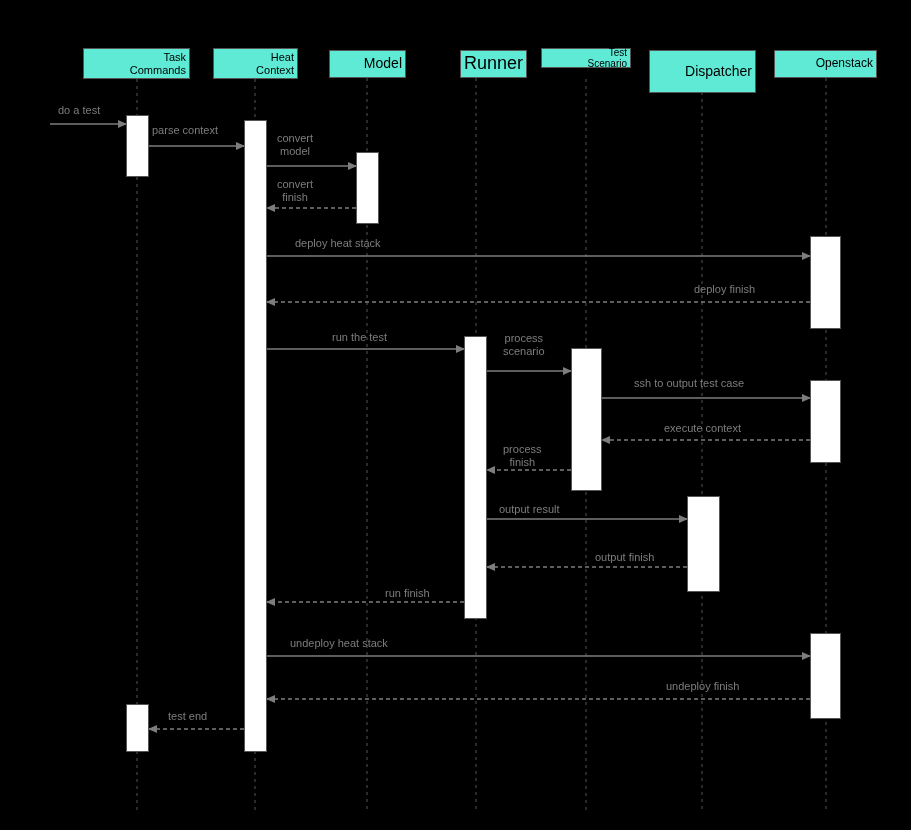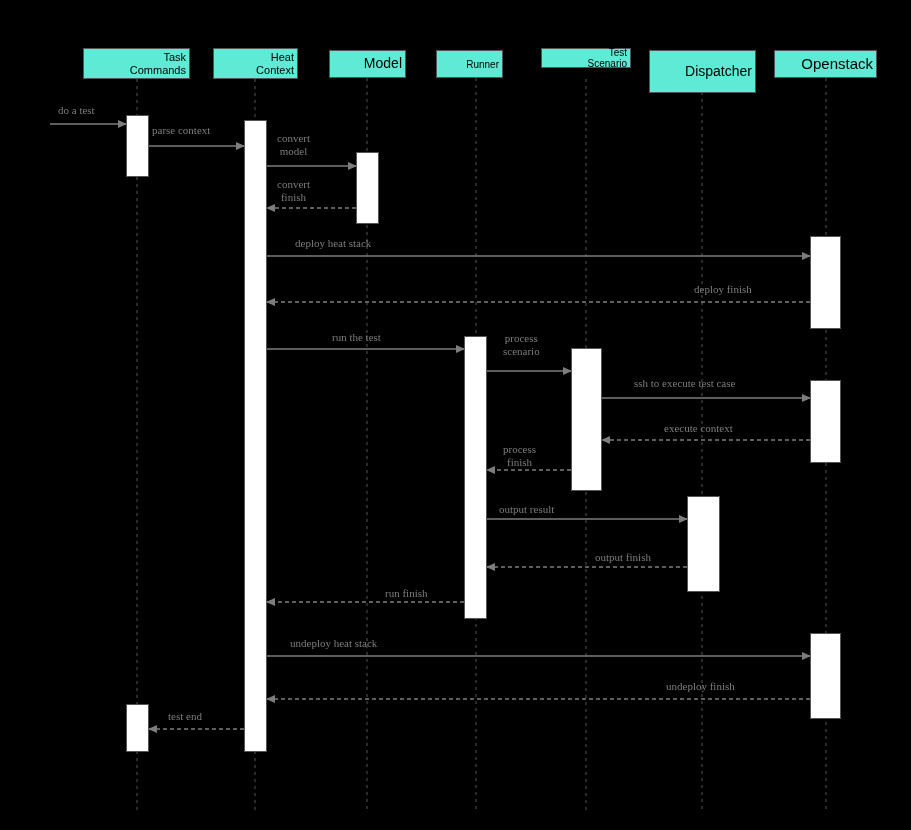--- a/index.html
+++ b/index.html
@@ -46,21 +46,21 @@
     border: 1px solid #555555;
     box-sizing: border-box;
   }
   .msg-label {
     position: absolute;
     color: #7d7d7d;
     font-size: 11px;
     line-height: 13px;
     white-space: pre;
     text-align: center;
-    font-family: Liberation Serif, serif;
+    font-family: Liberation Sans, sans-serif;
   }
 </style>
 </head>
 <body>
 
 <div id="canvas">
   <svg id="wires" xmlns="http://www.w3.org/2000/svg">
     <defs>
       <marker id="arrow" markerWidth="9" markerHeight="8" refX="8" refY="4" orient="auto" markerUnits="userSpaceOnUse">
         <path d="M0,0 L9,4 L0,8 z" fill="#7d7d7d"></path>
@@ -98,30 +98,30 @@
   <div id="actors-layer">
       <div class="actor-box" style="left: 83px; top: 48px; width: 107px; height: 31px; font-size: 11px;">
         <span class="actor-label">Task<br>Commands</span>
       </div>
       <div class="actor-box" style="left: 213px; top: 48px; width: 85px; height: 31px; font-size: 11px;">
         <span class="actor-label">Heat<br>Context</span>
       </div>
       <div class="actor-box" style="left: 329px; top: 50px; width: 77px; height: 28px; font-size: 14px;">
         <span class="actor-label">Model</span>
       </div>
-      <div class="actor-box" style="left: 436px; top: 50px; width: 67px; height: 28px; font-size: 10px;">
+      <div class="actor-box" style="left: 460px; top: 50px; width: 67px; height: 28px; font-size: 18px;">
         <span class="actor-label">Runner</span>
       </div>
       <div class="actor-box" style="left: 541px; top: 48px; width: 90px; height: 20px; font-size: 10px;">
         <span class="actor-label">Test<br>Scenario</span>
       </div>
       <div class="actor-box" style="left: 649px; top: 50px; width: 107px; height: 43px; font-size: 14px;">
         <span class="actor-label">Dispatcher</span>
       </div>
-      <div class="actor-box" style="left: 774px; top: 50px; width: 103px; height: 28px; font-size: 15px;">
+      <div class="actor-box" style="left: 774px; top: 50px; width: 103px; height: 28px; font-size: 12px;">
         <span class="actor-label">Openstack</span>
       </div>
     </div>
   <div id="activations-layer">
       <div class="activation" style="left: 126px; top: 115px; width: 23px; height: 62px;"></div>
       <div class="activation" style="left: 244px; top: 120px; width: 23px; height: 632px;"></div>
       <div class="activation" style="left: 356px; top: 152px; width: 23px; height: 72px;"></div>
       <div class="activation" style="left: 810px; top: 236px; width: 31px; height: 93px;"></div>
       <div class="activation" style="left: 464px; top: 336px; width: 23px; height: 283px;"></div>
       <div class="activation" style="left: 571px; top: 348px; width: 31px; height: 143px;"></div>
@@ -132,21 +132,21 @@
     </div>
   <div id="labels-layer">
       <div class="msg-label" style="left: 58px; top: 104px;">do a test</div>
       <div class="msg-label" style="left: 152px; top: 124px;">parse context</div>
       <div class="msg-label" style="left: 277px; top: 132px;">convert<br>model</div>
       <div class="msg-label" style="left: 277px; top: 178px;">convert<br>finish</div>
       <div class="msg-label" style="left: 295px; top: 237px;">deploy heat stack</div>
       <div class="msg-label" style="left: 694px; top: 283px;">deploy finish</div>
       <div class="msg-label" style="left: 332px; top: 331px;">run the test</div>
       <div class="msg-label" style="left: 503px; top: 332px;">process<br>scenario</div>
-      <div class="msg-label" style="left: 634px; top: 377px;">ssh to execute test case</div>
+      <div class="msg-label" style="left: 634px; top: 377px;">ssh to output test case</div>
       <div class="msg-label" style="left: 664px; top: 422px;">execute context</div>
       <div class="msg-label" style="left: 503px; top: 443px;">process<br>finish</div>
       <div class="msg-label" style="left: 499px; top: 503px;">output result</div>
       <div class="msg-label" style="left: 595px; top: 551px;">output finish</div>
       <div class="msg-label" style="left: 385px; top: 587px;">run finish</div>
       <div class="msg-label" style="left: 290px; top: 637px;">undeploy heat stack</div>
       <div class="msg-label" style="left: 666px; top: 680px;">undeploy finish</div>
       <div class="msg-label" style="left: 168px; top: 710px;">test end</div>
     </div>
 </div>

